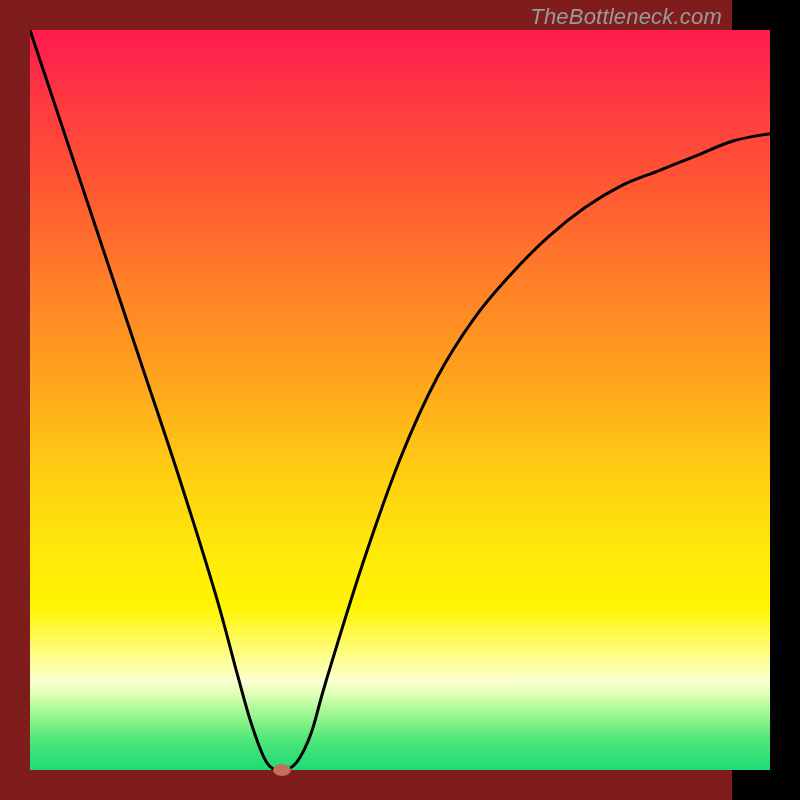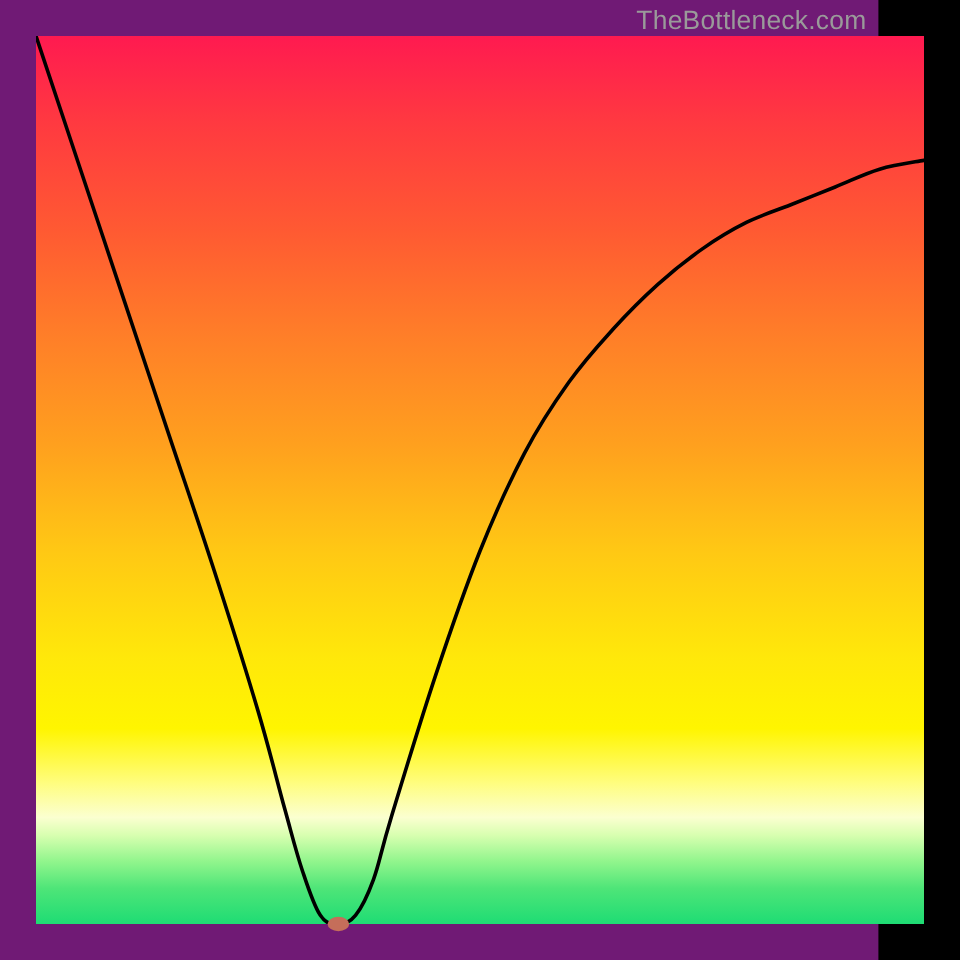--- a/index.html
+++ b/index.html
@@ -10,21 +10,22 @@
     background: #000;
     overflow: hidden;
     font-family: Arial, Helvetica, sans-serif;
   }
   .frame {
     position: absolute;
     top: 0;
     left: 0;
     width: 732px;
     height: 800px;
-    background: #701a75;
+    background: #7f1d1d;
+    font-style: italic;
   }
   .plot-area {
     position: absolute;
     top: 30px;
     left: 30px;
     width: 740px;
     height: 740px;
     background: linear-gradient(to bottom,
       #ff1a50 0%,
       #ff3a40 10%,

